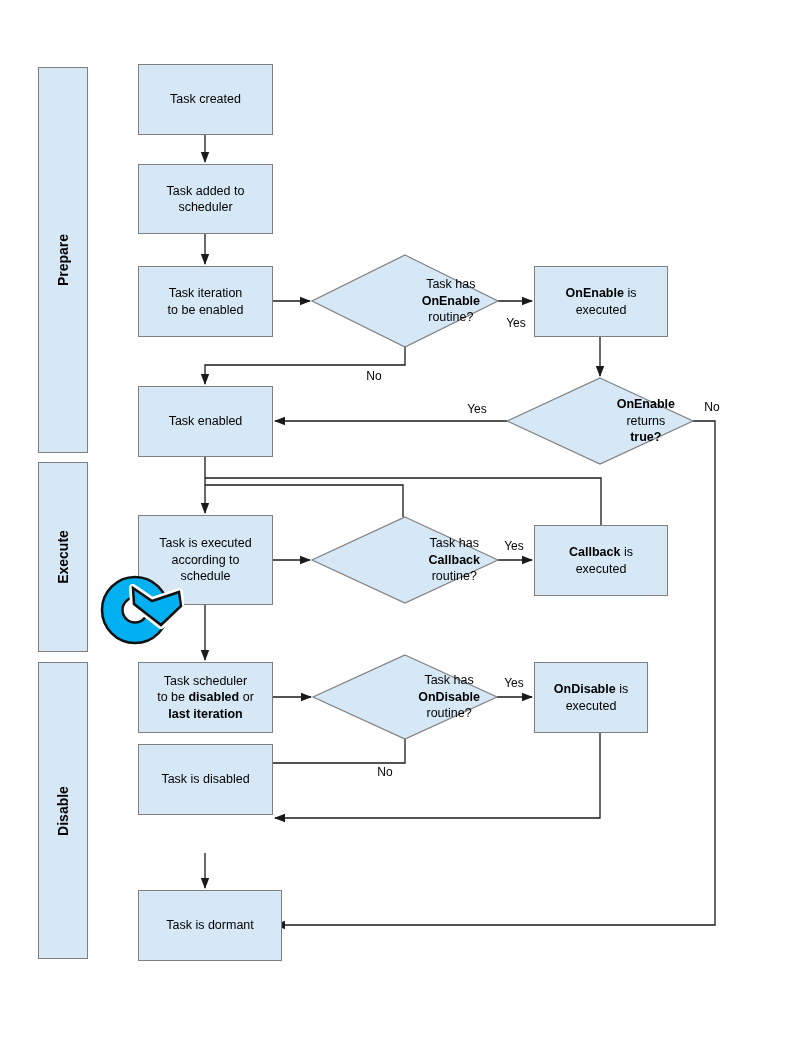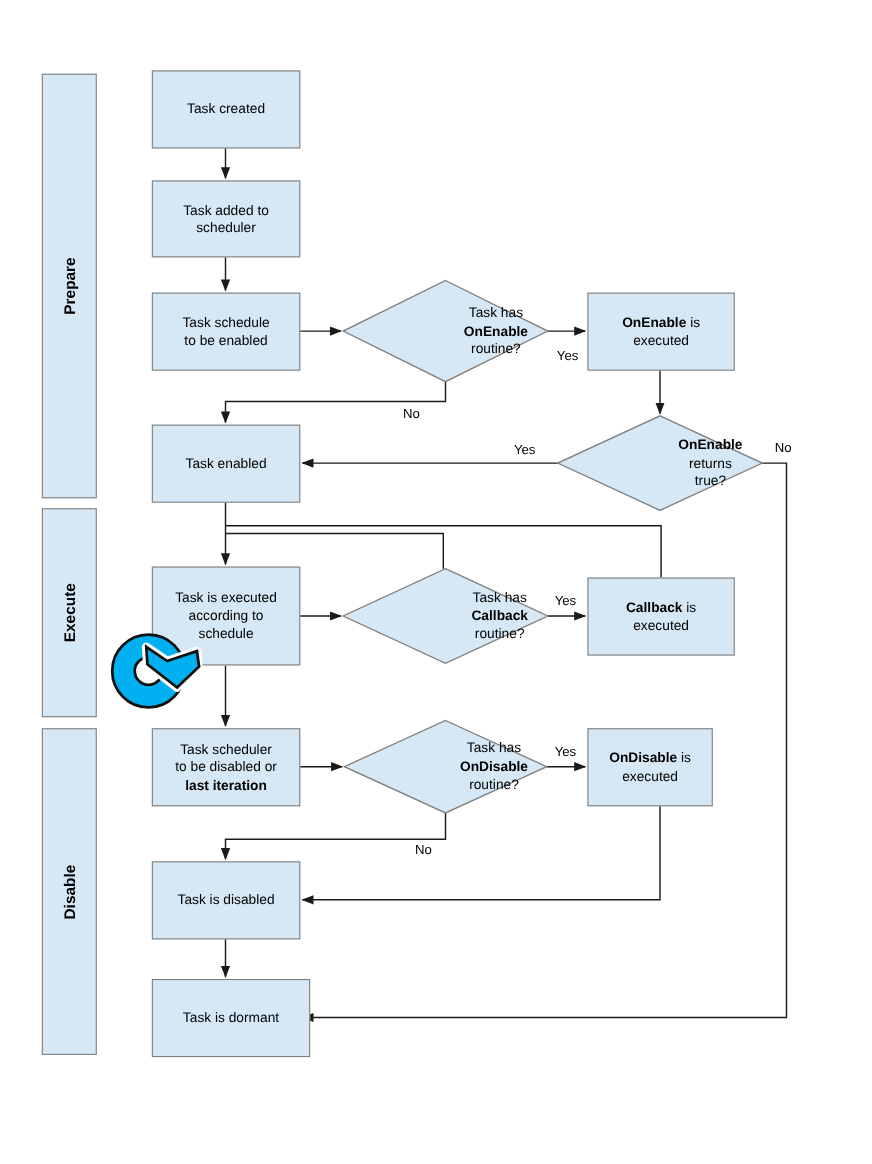--- a/index.html
+++ b/index.html
@@ -83,53 +83,53 @@
     <span class="blabel">Disable</span>
   </div>
 
   <div class="node" style="left:138px;top:64px;width:135px;height:71px">
     <span>Task created</span>
   </div>
   <div class="node" style="left:138px;top:164px;width:135px;height:70px">
     <span><span>Task added to</span><br><span>scheduler</span></span>
   </div>
   <div class="node" style="left:138px;top:266px;width:135px;height:71px">
-    <span><span>Task schedule</span><br><span>to be enabled</span></span>
+    <span><span>Task iteration</span><br><span>to be enabled</span></span>
   </div>
   <div class="node" style="left:138px;top:386px;width:135px;height:71px">
     <span>Task enabled</span>
   </div>
   <div class="node" style="left:138px;top:515px;width:135px;height:90px">
     <span><span>Task is executed</span><br><span>according to</span><br><span>schedule</span></span>
   </div>
   <div class="node" style="left:138px;top:662px;width:135px;height:71px">
-    <span><span>Task scheduler</span><br><span>to be </span><span style="font-weight: normal;">disabled</span><span> or</span><br><span style="font-weight: bold;">last iteration</span></span>
+    <span><span>Task scheduler</span><br><span>to be </span><span style="font-weight: bold;">disabled</span><span> or</span><br><span style="font-weight: bold;">last iteration</span></span>
   </div>
-  <div class="node" style="left:138px;top:783px;width:135px;height:71px">
+  <div class="node" style="left:138px;top:744px;width:135px;height:71px">
     <span>Task is disabled</span>
   </div>
   <div class="node" style="left:138px;top:890px;width:144px;height:71px">
     <span>Task is dormant</span>
   </div>
 
   <div class="node" style="left:534px;top:266px;width:134px;height:71px">
     <span><span style="font-weight: bold;">OnEnable</span><span> is</span><br><span>executed</span></span>
   </div>
   <div class="node" style="left:534px;top:525px;width:134px;height:71px">
     <span><span style="font-weight: bold;">Callback</span><span> is</span><br><span>executed</span></span>
   </div>
   <div class="node" style="left:534px;top:662px;width:114px;height:71px">
     <span><span style="font-weight: bold;">OnDisable</span><span> is</span><br><span>executed</span></span>
   </div>
 
   <div class="dlabel" style="left:330px;top:262px;width:150px;height:78px">
     <span><span>Task has</span><br><span style="font-weight: bold;">OnEnable</span><br><span>routine?</span></span>
   </div>
   <div class="dlabel" style="left:525px;top:382px;width:150px;height:78px">
-    <span><span style="font-weight: bold;">OnEnable</span><br><span>returns</span><br><span style="font-weight: normal;">true?</span></span>
+    <span><span style="font-weight: bold;">OnEnable</span><br><span>returns</span><br><span style="font-weight: bold;">true?</span></span>
   </div>
   <div class="dlabel" style="left:330px;top:521px;width:150px;height:78px">
     <span><span>Task has</span><br><span style="font-weight: bold;">Callback</span><br><span>routine?</span></span>
   </div>
   <div class="dlabel" style="left:330px;top:658px;width:150px;height:78px">
     <span><span>Task has</span><br><span style="font-weight: bold;">OnDisable</span><br><span>routine?</span></span>
   </div>
 
   <div class="elabel" style="left:516px;top:323px">Yes</div>
   <div class="elabel" style="left:374px;top:376px">No</div>

